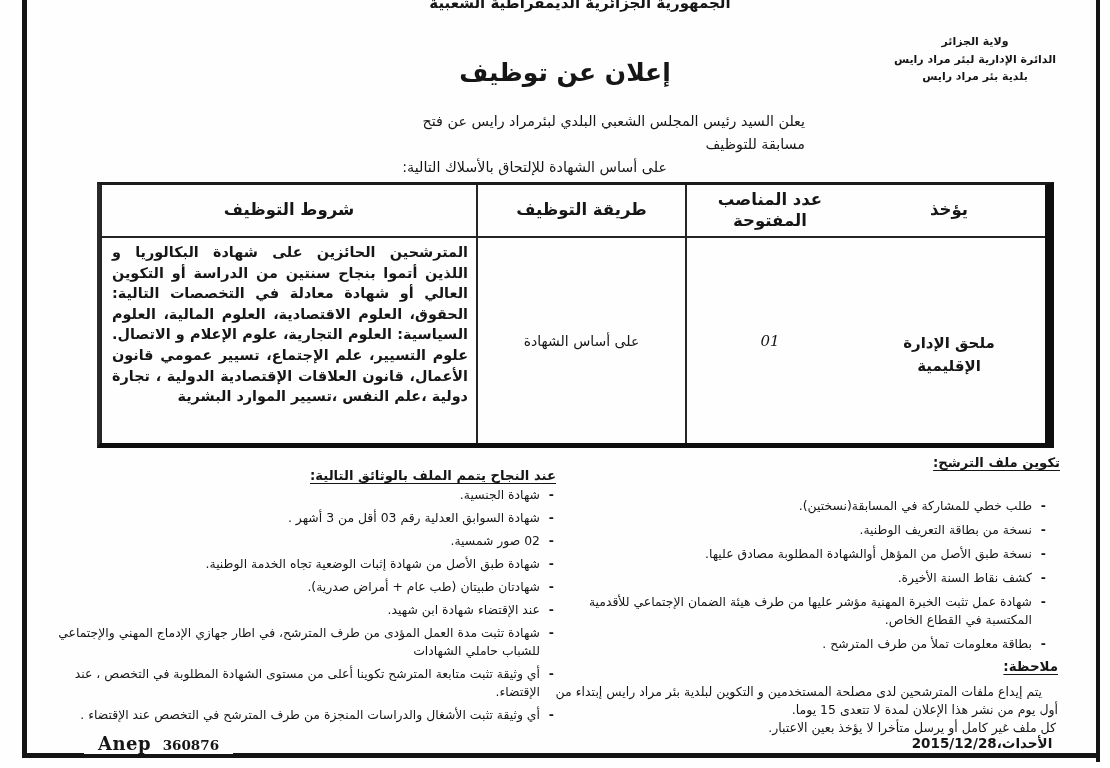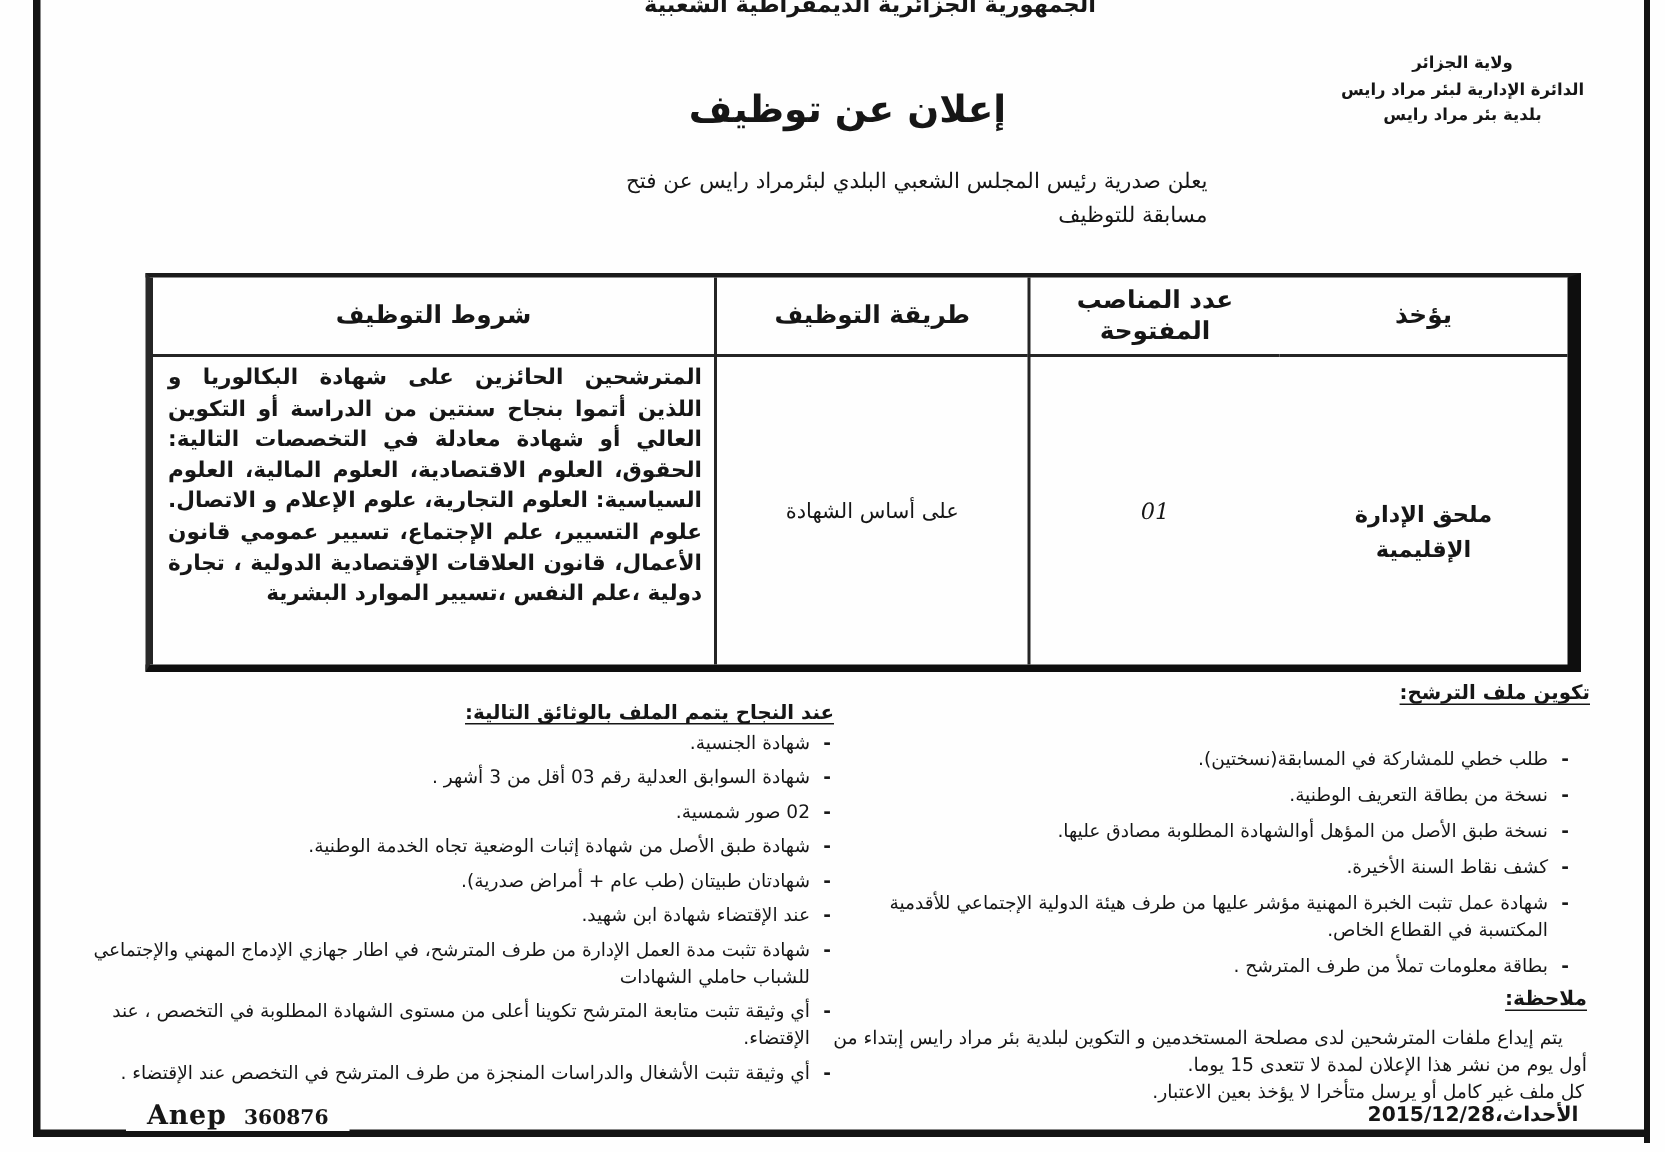--- a/index.html
+++ b/index.html
@@ -86,21 +86,22 @@
 
   <div class="authority">
     <div>ولاية الجزائر</div>
     <div>الدائرة الإدارية لبئر مراد رايس</div>
     <div>بلدية بئر مراد رايس</div>
   </div>
 
   <div class="announcement-title">إعلان عن توظيف</div>
 
   <div class="intro">
-    <div class="line1">يعلن صدرية رئيس المجلس الشعبي البلدي لبئرمراد رايس عن فتح مسابقة للتوظيف</div>
+    <div class="line1">يعلن السيد رئيس المجلس الشعبي البلدي لبئرمراد رايس عن فتح مسابقة للتوظيف</div>
+    <div class="line2">على أساس الشهادة للإلتحاق بالأسلاك التالية:</div>
   </div>
 
   <div class="jobs-table">
     <div class="th">يؤخذ</div>
     <div class="th vline">عدد المناصب المفتوحة</div>
     <div class="th vline">طريقة التوظيف</div>
     <div class="th vline">شروط التوظيف</div>
 
     <div class="cell-center cell-corps">ملحق الإدارة الإقليمية</div>
     <div class="cell-center cell-positions vline">01</div>
@@ -108,35 +109,35 @@
     <div class="cell-conditions vline">المترشحين الحائزين على شهادة البكالوريا و اللذين أتموا بنجاح سنتين من الدراسة أو التكوين العالي أو شهادة معادلة في التخصصات التالية: الحقوق، العلوم الاقتصادية، العلوم المالية، العلوم السياسية: العلوم التجارية، علوم الإعلام و الاتصال. علوم التسيير، علم الإجتماع، تسيير عمومي قانون الأعمال، قانون العلاقات الإقتصادية الدولية ، تجارة دولية ،علم النفس ،تسيير الموارد البشرية</div>
   </div>
 
   <div class="docs-block block-application">
     <div class="docs-heading">تكوين ملف الترشح:</div>
     <ul class="docs-list">
       <li>طلب خطي للمشاركة في المسابقة(نسختين).</li>
       <li>نسخة من بطاقة التعريف الوطنية.</li>
       <li>نسخة طبق الأصل من المؤهل أوالشهادة المطلوبة مصادق عليها.</li>
       <li>كشف نقاط السنة الأخيرة.</li>
-      <li>شهادة عمل تثبت الخبرة المهنية مؤشر عليها من طرف هيئة الدولية الإجتماعي للأقدمية المكتسبة في القطاع الخاص.</li>
+      <li>شهادة عمل تثبت الخبرة المهنية مؤشر عليها من طرف هيئة الضمان الإجتماعي للأقدمية المكتسبة في القطاع الخاص.</li>
       <li>بطاقة معلومات تملأ من طرف المترشح .</li>
     </ul>
   </div>
 
   <div class="docs-block block-success">
     <div class="docs-heading">عند النجاح يتمم الملف بالوثائق التالية:</div>
     <ul class="docs-list">
       <li>شهادة الجنسية.</li>
       <li>شهادة السوابق العدلية رقم 03 أقل من 3 أشهر .</li>
       <li>02 صور شمسية.</li>
       <li>شهادة طبق الأصل من شهادة إثبات الوضعية تجاه الخدمة الوطنية.</li>
       <li>شهادتان طبيتان (طب عام + أمراض صدرية).</li>
       <li>عند الإقتضاء شهادة ابن شهيد.</li>
-      <li>شهادة تثبت مدة العمل الإدارة من طرف المترشح، في اطار جهازي الإدماج المهني والإجتماعي للشباب حاملي الشهادات</li>
+      <li>شهادة تثبت مدة العمل المؤدى من طرف المترشح، في اطار جهازي الإدماج المهني والإجتماعي للشباب حاملي الشهادات</li>
       <li>أي وثيقة تثبت متابعة المترشح تكوينا أعلى من مستوى الشهادة المطلوبة في التخصص ، عند الإقتضاء.</li>
       <li>أي وثيقة تثبت الأشغال والدراسات المنجزة من طرف المترشح في التخصص عند الإقتضاء .</li>
     </ul>
   </div>
 
   <div class="note-block">
     <div class="note-heading">ملاحظة:</div>
     <div class="note-body">
       <div class="note-line1">يتم إيداع ملفات المترشحين لدى مصلحة المستخدمين و التكوين لبلدية بئر مراد رايس إبتداء من أول يوم من نشر هذا الإعلان لمدة لا تتعدى 15 يوما.</div>
       <div class="note-line2">كل ملف غير كامل أو يرسل متأخرا لا يؤخذ بعين الاعتبار.</div>

